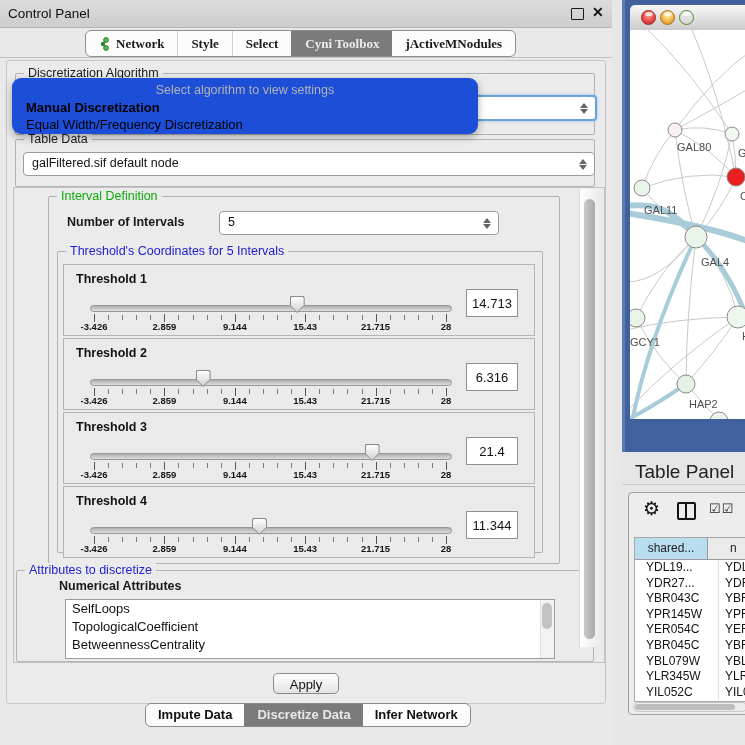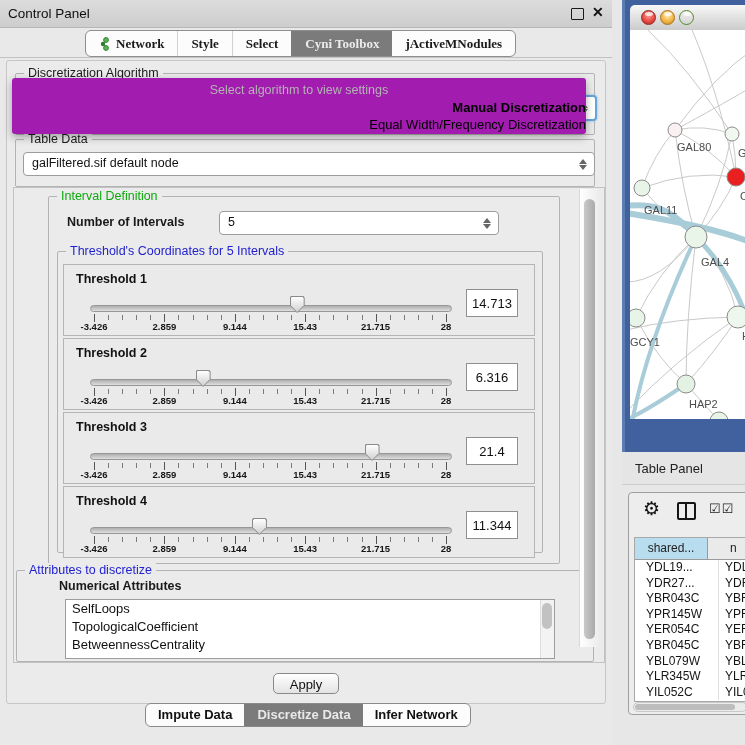--- a/index.html
+++ b/index.html
@@ -40,24 +40,24 @@
 
   .combo{position:absolute;background:#fff;border:1px solid #9c9c9c;border-radius:4px;
     font-size:12.5px;line-height:21px;padding-left:8px;color:#111;}
   .combo .spinner{position:absolute;right:7px;top:0;height:100%;display:flex;flex-direction:column;justify-content:center;gap:1px;}
   .combo .spinner i{display:block;width:0;height:0;border-left:4px solid transparent;border-right:4px solid transparent;}
   .combo .spinner i.up{border-bottom:5px solid #666;}
   .combo .spinner i.down{border-top:5px solid #666;}
   .combo.focused{border:2px solid #64a4da;box-shadow:0 0 3px #8cc0e8;}
 
   
-  .algo-popup{position:absolute;left:12px;top:78px;width:574px;height:56px;background:#a21caf;
-    border-radius:3px;box-shadow:0 3px 9px rgba(0,0,0,.32);z-index:50;}
+  .algo-popup{position:absolute;left:12px;top:78px;width:466px;height:56px;background:#1d4ed8;
+    border-radius:9px;box-shadow:0 3px 9px rgba(0,0,0,.32);z-index:50;}
   .algo-popup .ph{height:18px;line-height:18px;text-align:center;color:#b3b3b3;font-size:12.5px;padding-top:3px;}
-  .algo-popup .opt{height:17px;line-height:17px;padding-left:4px;font-size:13px;color:#000;white-space:nowrap;text-align:right;}
+  .algo-popup .opt{height:17px;line-height:17px;padding-left:14px;font-size:13px;color:#000;white-space:nowrap;}
   .algo-popup .opt.first{font-weight:bold;}
 
   
   .scrollpane{position:absolute;left:6px;top:126px;width:590px;height:474px;
     border:1px solid #c2c2c2;background:#ebebeb;overflow:hidden;}
   .vscroll-track{position:absolute;left:565px;top:1px;width:19px;height:458px;
     background:linear-gradient(90deg,#ffffff,#ececec);border-left:1px solid #d8d8d8;}
   .vscroll-thumb{position:absolute;left:4px;top:10px;width:11px;height:440px;border-radius:6px;
     background:linear-gradient(90deg,#c9c9c9,#a9a9a9);}
 
@@ -103,21 +103,21 @@
     background:linear-gradient(#f8f8f8,#cbcbcb);border-bottom:1px solid #9a9a9a;border-top-left-radius:5px;}
   .light{position:absolute;top:5px;width:13px;height:13px;border-radius:50%;}
   .light:before{content:"";position:absolute;left:2.5px;top:1px;width:8px;height:4px;border-radius:50%;background:rgba(255,255,255,.75);}
   .light.red{left:11px;background:radial-gradient(circle at 50% 35%,#ff9a93,#e2453e 60%,#a82822);border:1px solid #99251f;}
   .light.yellow{left:30px;background:radial-gradient(circle at 50% 35%,#ffeeb0,#f0b03d 60%,#c07f20);border:1px solid #a8741f;}
   .light.green{left:49px;background:radial-gradient(circle at 50% 35%,#d8f4ab,#7ec549 60%,#4f8c24;);border:1px solid #4f8c24;}
   .net-canvas{position:absolute;left:8px;top:30px;width:115px;height:389px;background:#fff;overflow:hidden;}
   .net-canvas svg{display:block;}
 
   .tablepanel-bar{position:absolute;left:622px;top:452px;width:123px;height:32px;background:#e5e5e5;border-bottom:1px solid #cccccc;}
-  .tablepanel-bar span{position:absolute;left:13px;top:9px;font-size:13px;color:#222;}
+  .tablepanel-bar span{position:absolute;left:13px;top:9px;font-size:19px;color:#222;}
 
   .table-window{position:absolute;left:628px;top:492px;width:124px;height:221px;
     background:#ededed;border:1px solid #9f9f9f;border-radius:4px;}
   .tw-gear{position:absolute;left:14px;top:4px;font-size:19px;color:#111;}
   .tw-split{position:absolute;left:48px;top:9px;width:15px;height:14px;border:2px solid #151515;border-radius:2px;}
   .tw-split:before{content:"";position:absolute;left:5.5px;top:0;width:2px;height:100%;background:#151515;}
   .tw-checks{position:absolute;left:80px;top:8px;font-size:13px;color:#222;letter-spacing:1px;white-space:nowrap;}
   .tw-table{position:absolute;left:5px;top:44px;width:118px;height:163px;background:#fff;
     border:1px solid #a8a8a8;overflow:hidden;}
   .tw-header{display:flex;height:21px;border-bottom:1px solid #9a9a9a;font-size:12px;}

